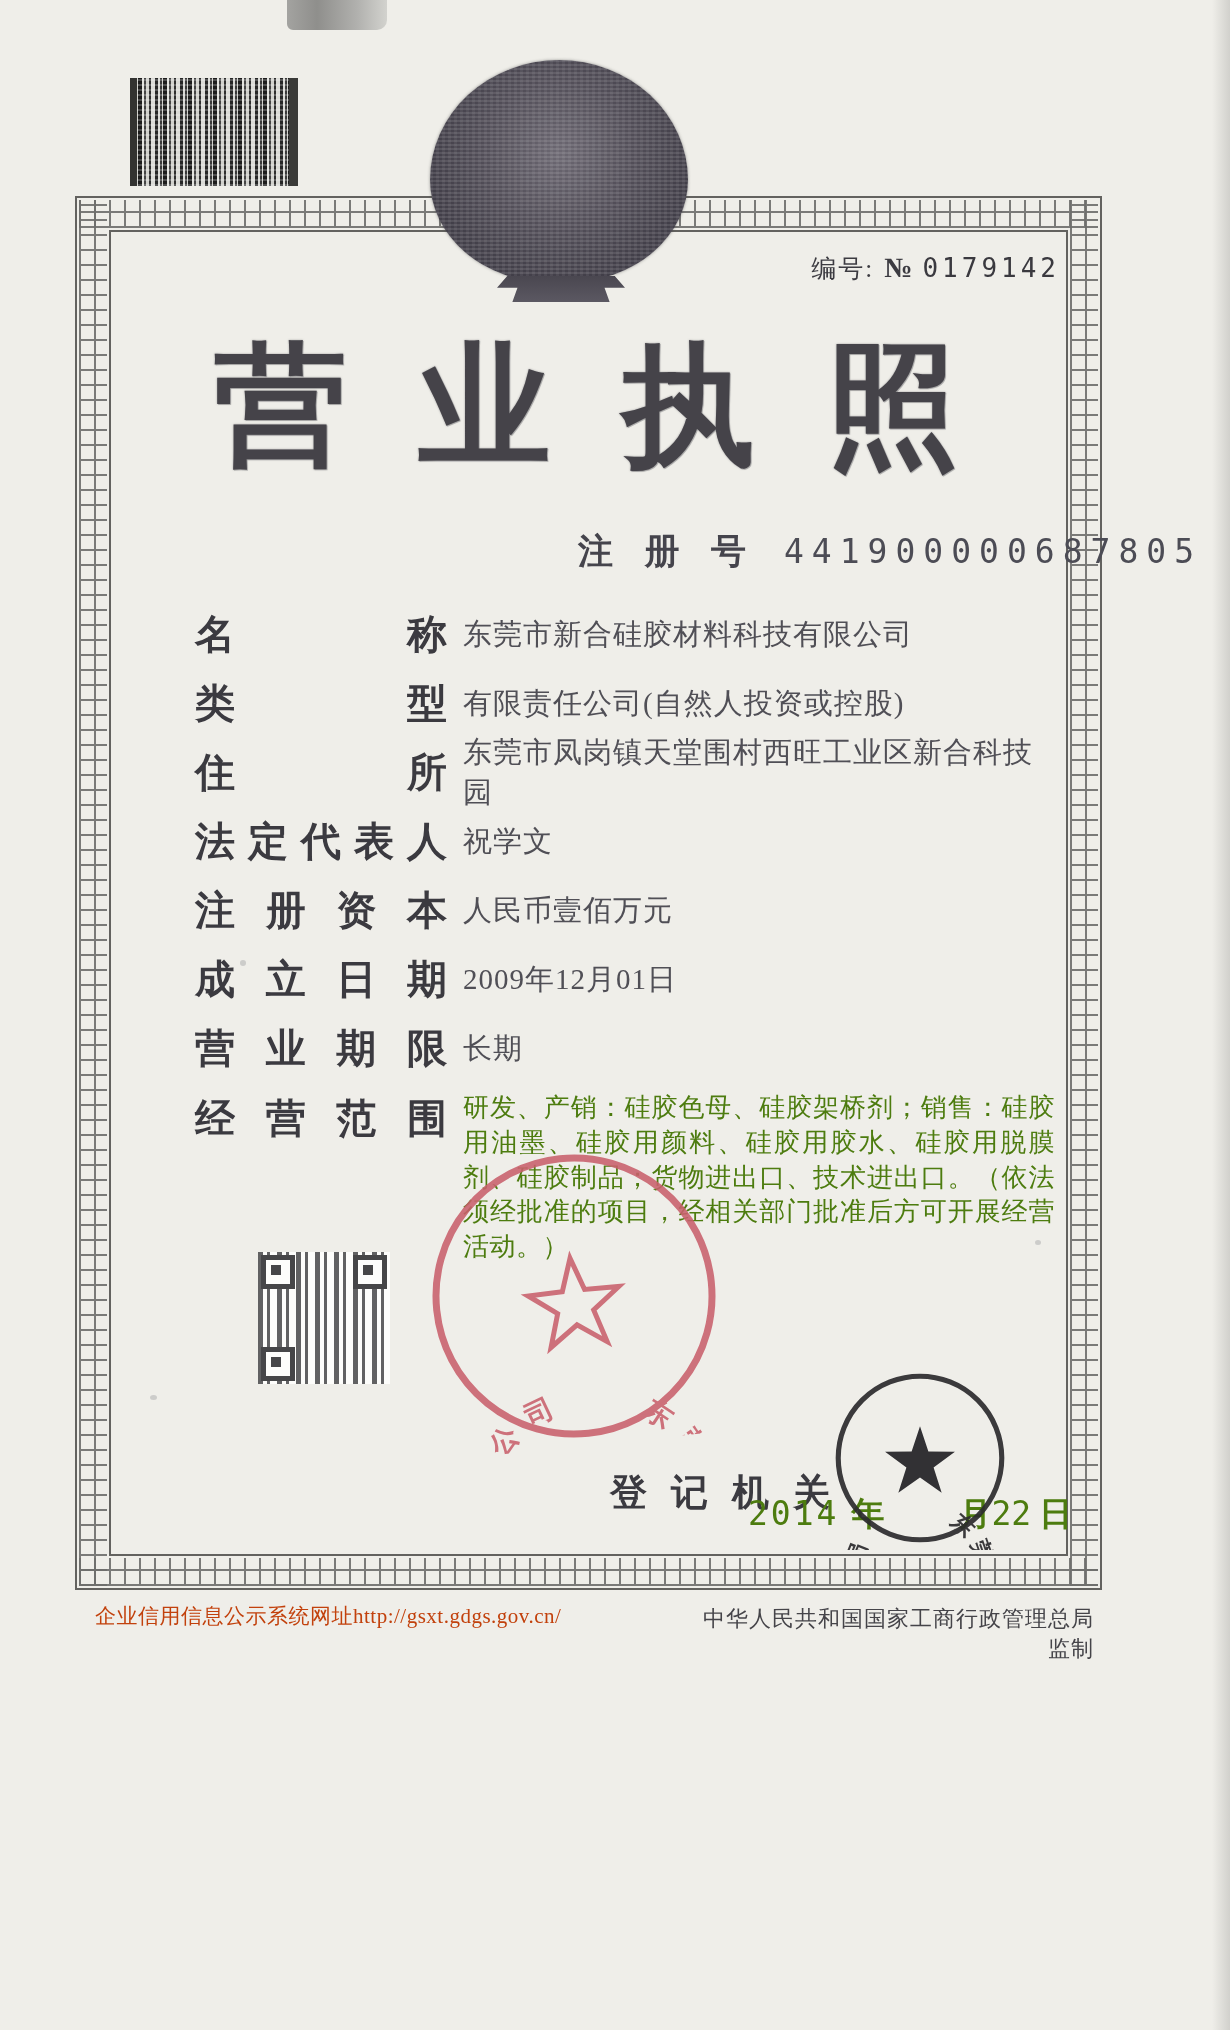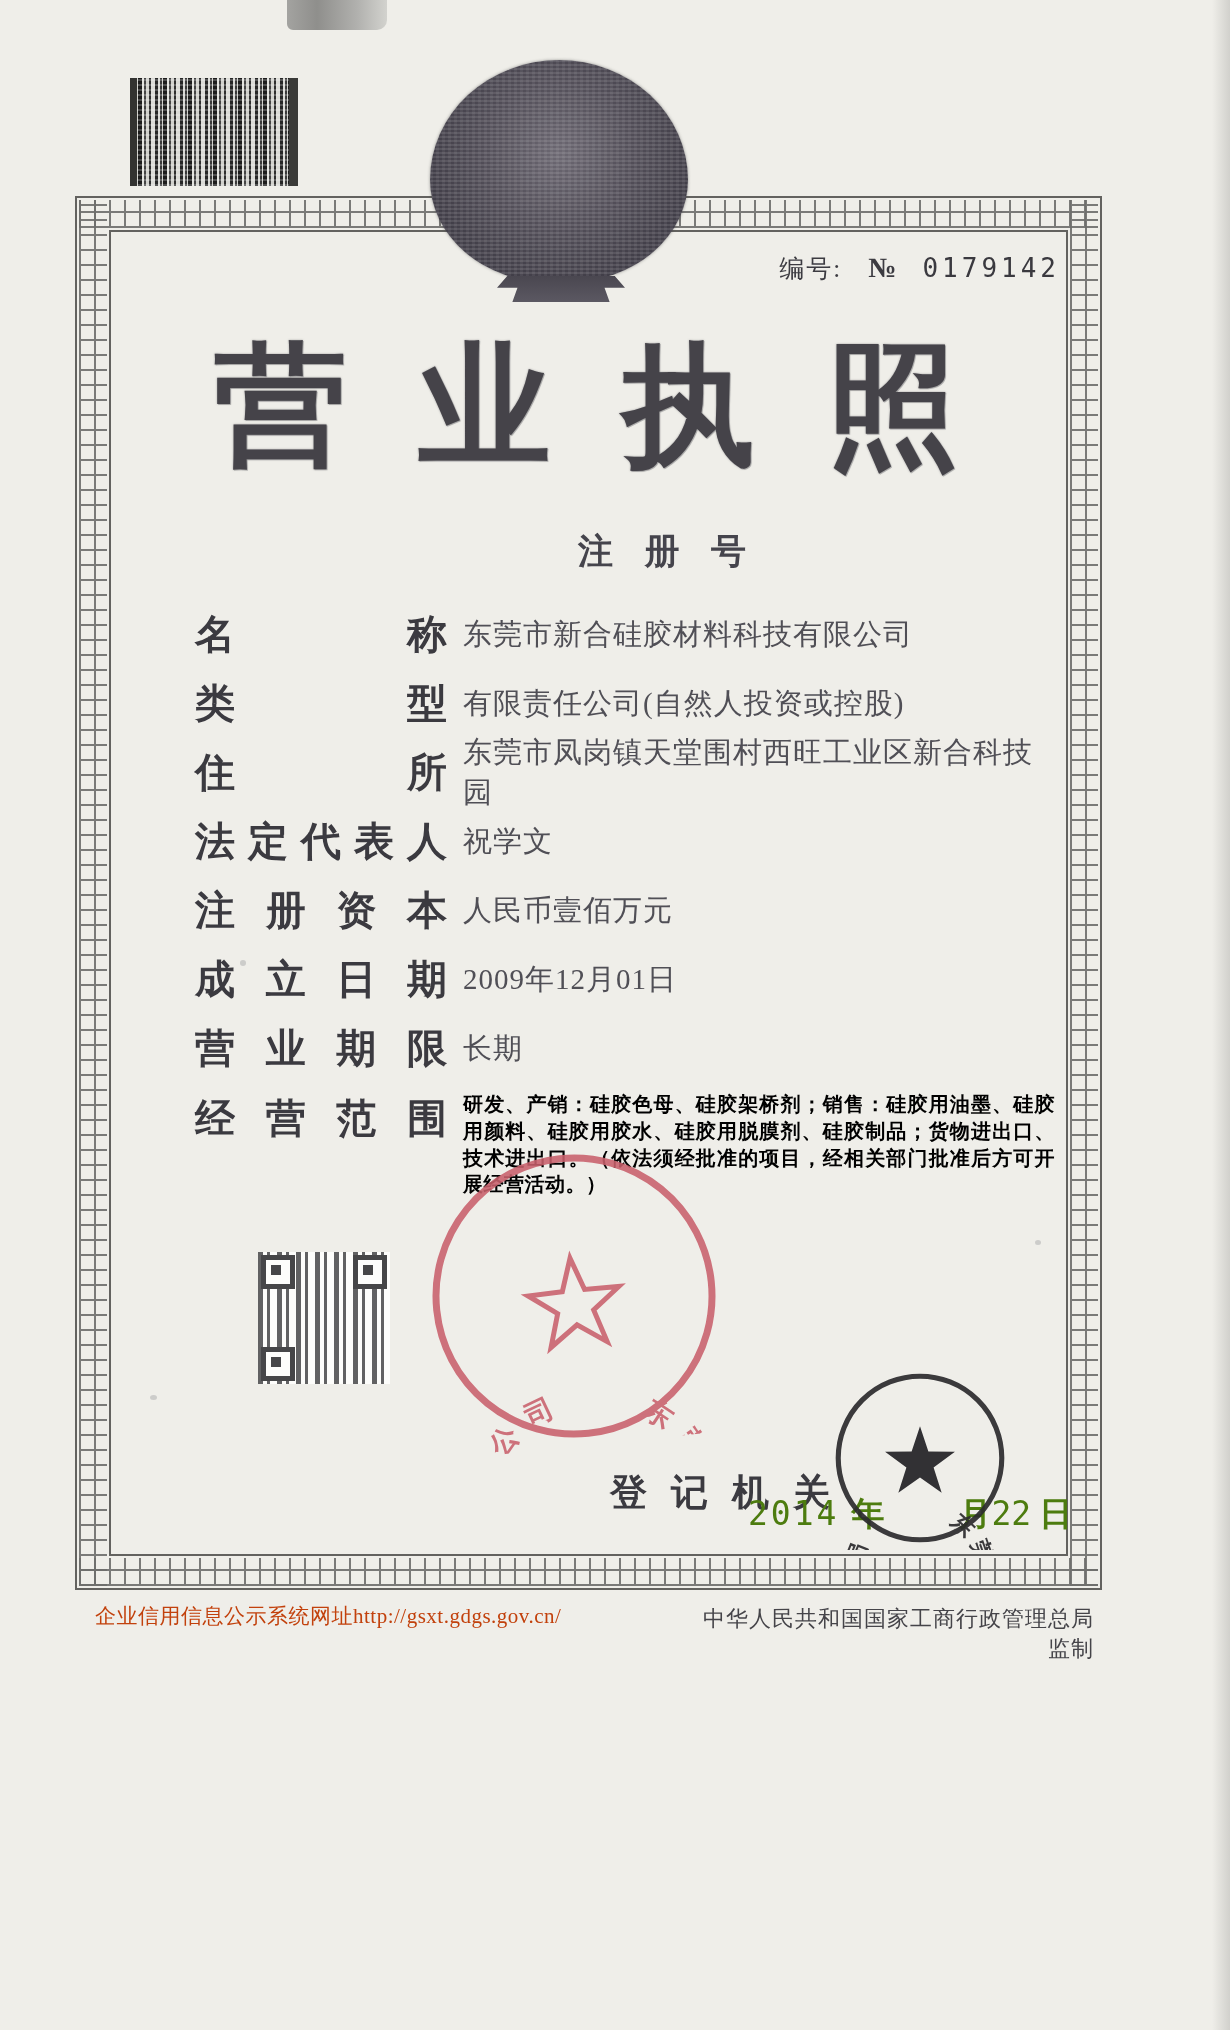--- a/index.html
+++ b/index.html
@@ -46,21 +46,21 @@
     background-image:
       repeating-linear-gradient(90deg, #6e6e6c 0 2px, rgba(0,0,0,0) 2px 15px),
       repeating-linear-gradient(0deg, #6e6e6c 0 2px, rgba(0,0,0,0) 2px 15px);}
   .gk-top{left:2px;right:2px;top:2px;height:28px;}
   .gk-bottom{left:2px;right:2px;bottom:2px;height:28px;}
   .gk-left{left:2px;top:2px;bottom:2px;width:28px;}
   .gk-right{right:2px;top:2px;bottom:2px;width:28px;}
 
   
   .serial{position:absolute;left:700px;top:252px;width:360px;display:flex;
-    justify-content:flex-end;align-items:baseline;gap:26px;color:#3c3b41;}
+    justify-content:flex-end;align-items:baseline;gap:10px;color:#3c3b41;}
   .serial .lbl{font-size:25px;letter-spacing:2px;}
   .serial .nosign{font-size:28px;font-weight:bold;}
   .serial .num{font-family:"DejaVu Sans Mono", monospace;font-size:26px;letter-spacing:4px;color:#3a393f;}
 
   
   .title{position:absolute;left:75px;top:318px;width:1023px;text-align:center;}
   .title span{font-size:132px;font-weight:900;color:#454349;
     letter-spacing:72px;margin-right:-72px;
     text-shadow:0 0 2px rgba(70,68,74,.55), 1px 1px 0 rgba(90,88,94,.35);}
 
@@ -69,22 +69,22 @@
   .regno .lbl{font-size:35px;font-weight:600;color:#45444c;width:168px;}
   .regno .val{font-family:"DejaVu Sans Mono", monospace;font-size:33px;letter-spacing:8px;color:#4c4c55;}
 
   
   .fields{position:absolute;left:195px;top:600px;width:860px;}
   .row{display:flex;align-items:center;height:69px;}
   .row.scope{align-items:flex-start;height:auto;margin-top:8px;}
   .flabel{width:252px;margin-right:16px;font-size:40px;font-weight:700;color:#3b3a40;flex:0 0 252px;}
   [data-justify]{display:flex;justify-content:space-between;}
   .fvalue{font-size:29px;color:#504f56;letter-spacing:1px;}
-  .fvalue.small{font-size:20px;font-weight:700;width:592px;line-height:1.34;
-    letter-spacing:.5px;color:#000000;text-align:justify;}
+  .fvalue.small{font-size:26px;font-weight:400;width:592px;line-height:1.34;
+    letter-spacing:.5px;color:#4d7c0f;text-align:justify;}
 
   
   .qr{position:absolute;left:258px;top:1252px;width:132px;height:132px;background:#fdfdfb;
     background-image:
       repeating-linear-gradient(90deg, rgba(70,70,72,.85) 0 5px, rgba(0,0,0,0) 5px 9px, rgba(70,70,72,.85) 9px 12px, rgba(0,0,0,0) 12px 19px),
       repeating-linear-gradient(0deg, rgba(253,253,251,.95) 0 4px, rgba(0,0,0,0) 4px 9px, rgba(253,253,251,.95) 9px 13px, rgba(0,0,0,0) 13px 20px);
   }
   .finder{position:absolute;width:24px;height:24px;border:5px solid #464648;background:#fdfdfb;}
   .finder::after{content:"";position:absolute;left:5px;top:5px;width:10px;height:10px;background:#464648;}
   .finder.tl{left:3px;top:3px;} .finder.tr{right:3px;top:3px;} .finder.bl{left:3px;bottom:3px;}
@@ -137,20 +137,21 @@
 <div class="title">
   <span>营业执照</span>
 </div>
 
 <div class="regno">
   <span class="lbl" data-justify="">
       <span>注</span>
       <span>册</span>
       <span>号</span>
     </span>
+  <span class="val">441900000687805</span>
 </div>
 
 <div class="fields">
   <div class="row">
     <span class="flabel" data-justify="">
         <span>名</span>
         <span>称</span>
       </span>
     <span class="fvalue">东莞市新合硅胶材料科技有限公司</span>
   </div>

